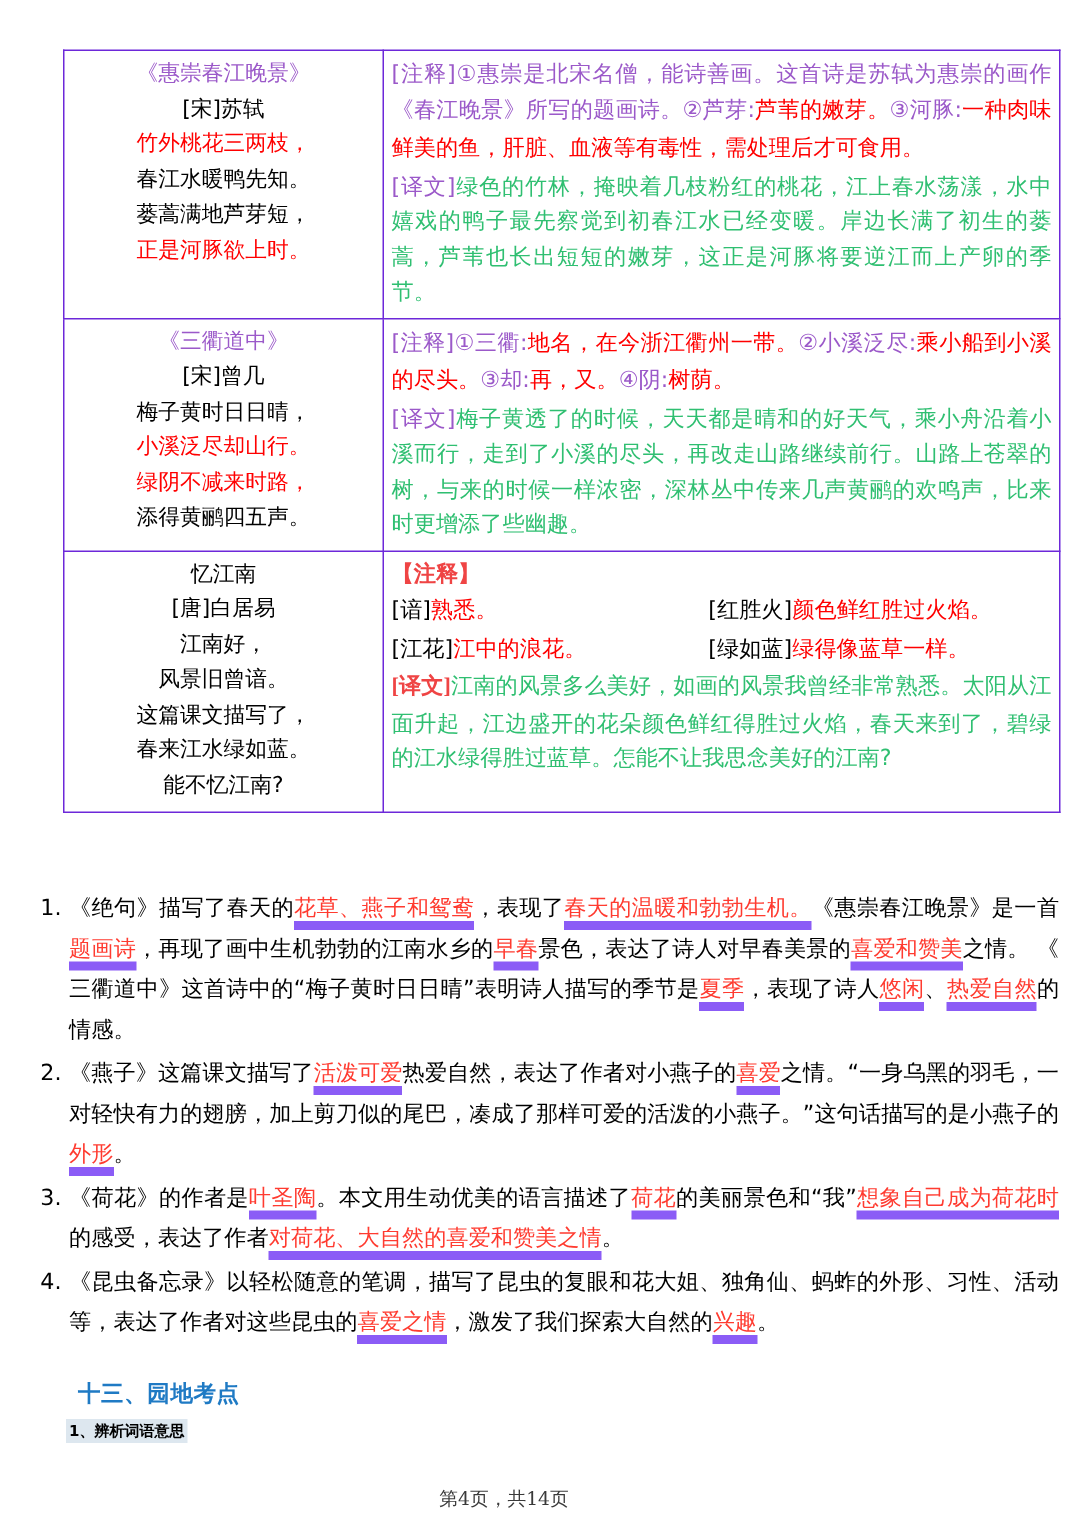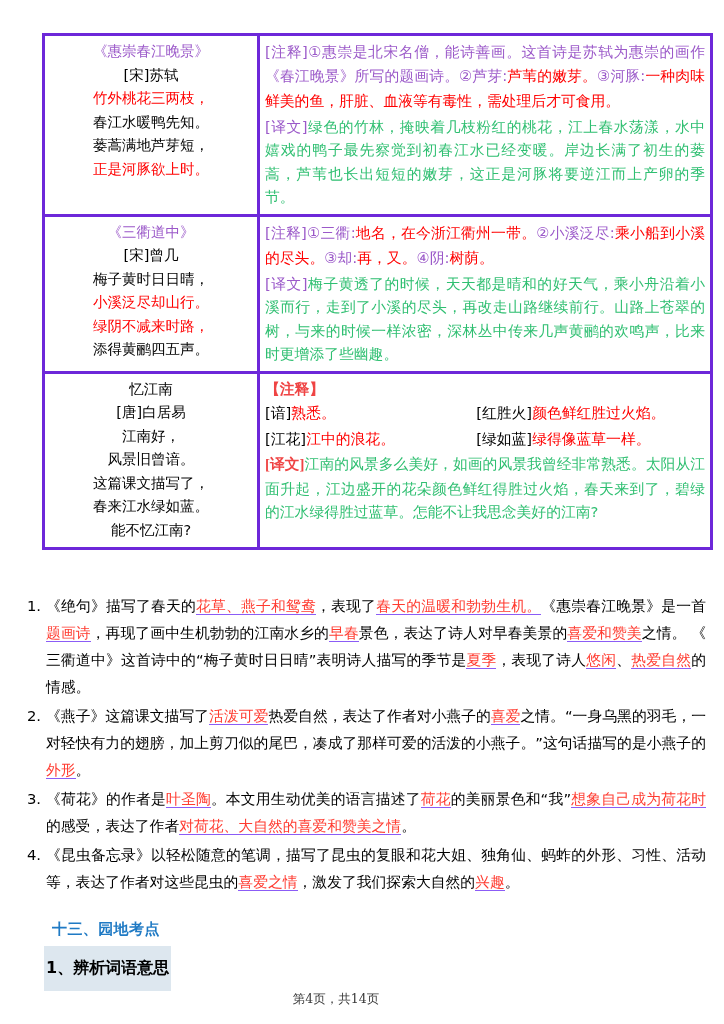--- a/index.html
+++ b/index.html
@@ -27,21 +27,21 @@
   
   .poem-table {
     position: absolute;
     left: 42px;
     top: 33px;
     width: 644px;
     border-collapse: collapse;
     table-layout: fixed;
   }
   .poem-table td {
-    border: 3px solid #6d28d9;
+    border: 1px solid #6d28d9;
     vertical-align: top;
     padding: 4px 5px 5px 5px;
   }
   .col-poem { width: 202px; }
   .col-note { width: 440px; }
 
   .poem-cell {
     text-align: center;
     font-size: 14.5px;
     line-height: 23.5px;
@@ -78,25 +78,25 @@
     font-weight: bold;
     color: #1f7ac4;
     letter-spacing: 0.4px;
   }
   .heading-main .sub-purple {
     color: #7b2fbe;
   }
 
   .sub-heading {
     position: absolute;
-    font-size: 16px;
+    font-size: 10px;
     font-weight: bold;
     color: #000000;
     background: #dde7ef;
-    padding: 12px 2px;
+    padding: 1px 2px;
   }
 
   
   .list {
     position: absolute;
     left: 22px;
     top: 592px;
     width: 684px;
   }
   .li {
@@ -112,21 +112,21 @@
     padding-right: 5px;
     box-sizing: border-box;
   }
   .li .body {
     flex: 1 1 auto;
     text-align: justify;
     text-justify: inter-ideograph;
   }
   .hl {
     color: #ff3b30;
-    border-bottom: 1px solid #8b5cf6;
+    border-bottom: 6px solid #8b5cf6;
   }
 
   
   .footer {
     position: absolute;
     left: 0;
     top: 991px;
     width: 672px;
     text-align: center;
     font-family: "DejaVu Serif", "Liberation Serif", serif;

